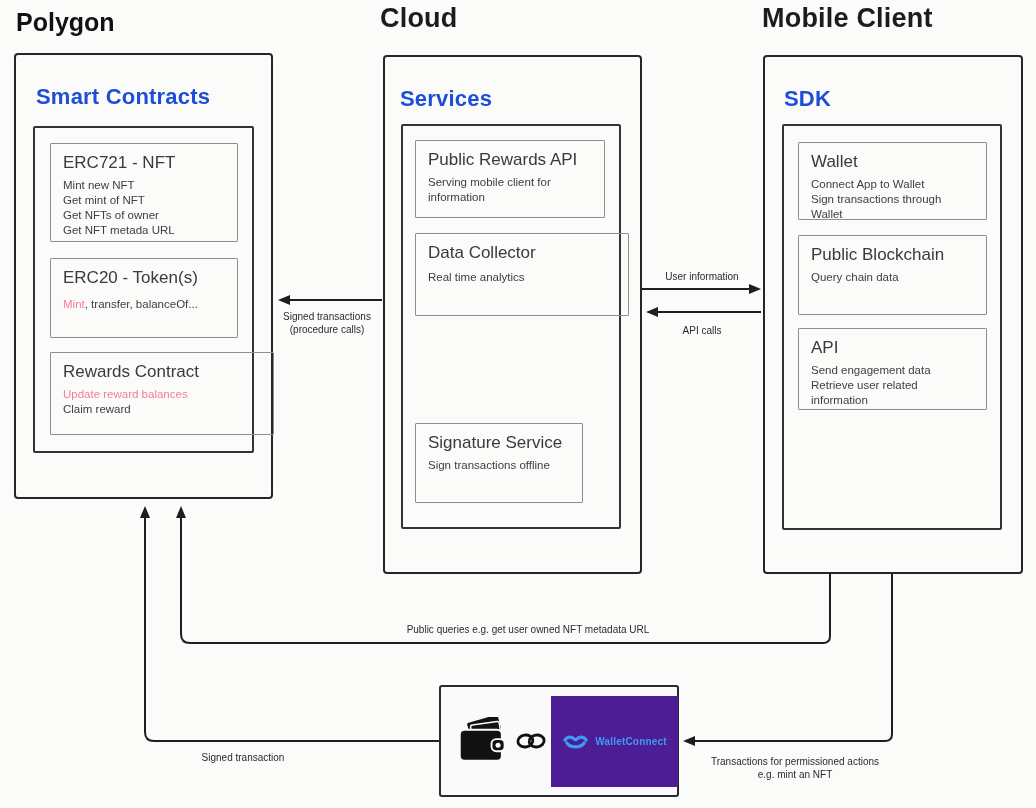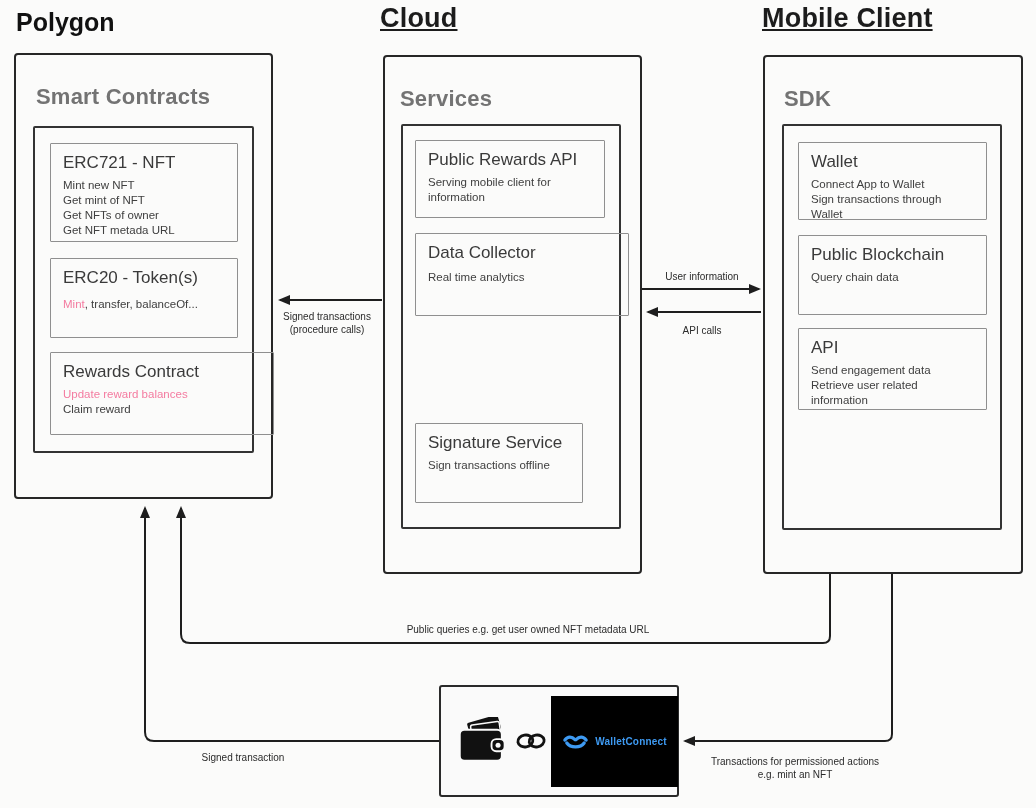--- a/index.html
+++ b/index.html
@@ -1,28 +1,28 @@
 <!DOCTYPE html>
 <html><head>
 <meta charset="utf-8">
 <style>
   html,body{margin:0;padding:0;background:#fafafa;font-family:"Liberation Sans",sans-serif;}
   #canvas{position:relative;width:1036px;height:808px;background:#fbfbfa;overflow:hidden;}
-  .hdr{position:absolute;color:#1c1c1c;font-weight:700;font-size:27px;letter-spacing:.2px;text-decoration:underline;}
+  .hdr{position:absolute;color:#1c1c1c;font-weight:700;font-size:27px;letter-spacing:.2px;}
   .hdr-plain{position:absolute;color:#111;font-weight:700;font-size:25px;}
   .box{position:absolute;border:2px solid #262626;border-radius:4px;box-sizing:border-box;}
   .inner{position:absolute;border:2px solid #333;border-radius:2px;box-sizing:border-box;}
   .card{position:absolute;border:1px solid #8f8f8f;border-radius:1px;box-sizing:border-box;padding:9px 10px 6px 12px;}
-  .col-title{position:absolute;font-size:22px;font-weight:600;color:#737373;letter-spacing:.2px;}
+  .col-title{position:absolute;font-size:22px;font-weight:600;color:#1d4ed8;letter-spacing:.2px;}
   .card-title{font-size:17px;color:#3a3a3a;margin:0 0 5px 0;font-weight:400;}
   .card-line{font-size:11.5px;color:#404040;line-height:15px;}
   .pink{color:#f47ba0;}
   .lbl{position:absolute;font-size:10px;color:#2b2b2b;text-align:center;line-height:13px;}
   #arrows{position:absolute;left:0;top:0;pointer-events:none;}
-  .wc-panel{background:#000000;display:flex;align-items:center;justify-content:center;gap:6px;}
+  .wc-panel{background:#4c1d95;display:flex;align-items:center;justify-content:center;gap:6px;}
   .wc-text{font-size:10px;font-weight:700;color:#3e9af2;letter-spacing:.2px;}
   #wallet-flow-box{position:absolute;border:2px solid #2a2a2a;border-radius:3px;box-sizing:border-box;
     display:flex;align-items:center;background:#fafafa;}
 </style>
 </head>
 <body>
 
 <div id="canvas">
 
   <div class="hdr-plain" style="left:16px;top:8px;">Polygon</div>

